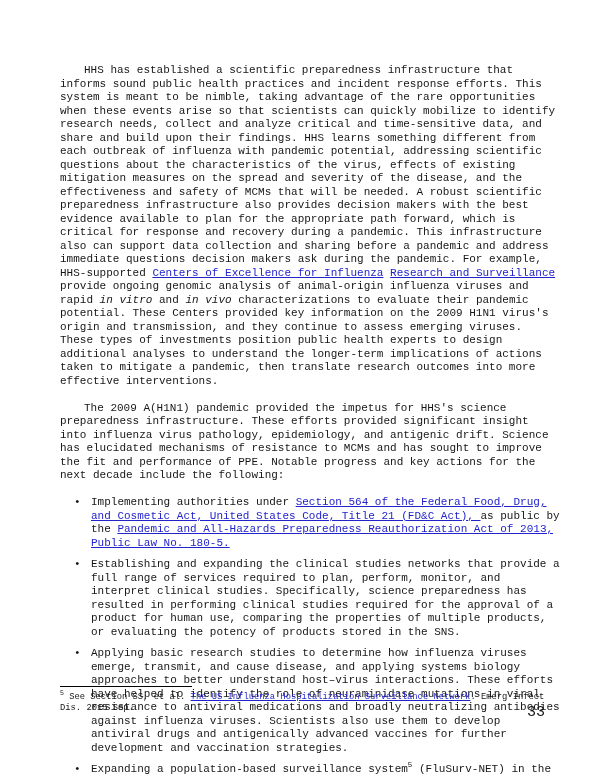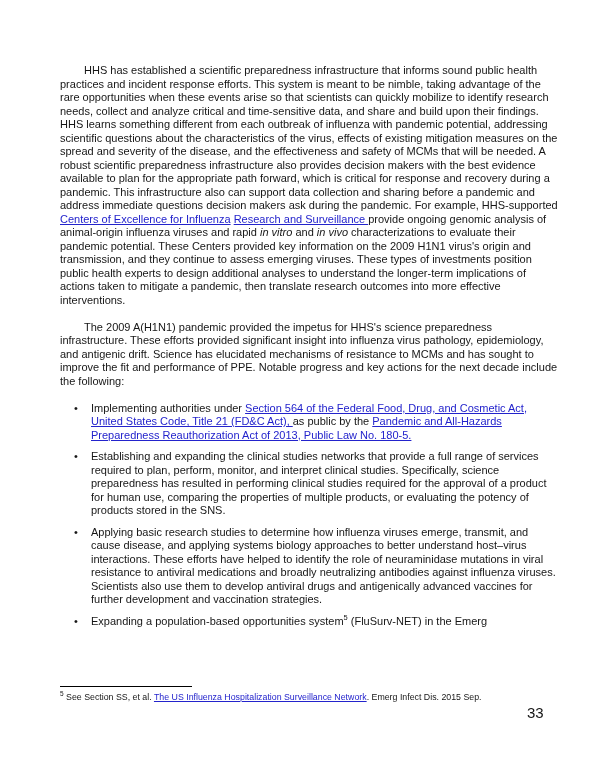--- a/index.html
+++ b/index.html
@@ -6,21 +6,21 @@
     margin: 0;
     padding: 0;
     background: #ffffff;
   }
   .page {
     position: relative;
     width: 600px;
     height: 776px;
     background: var(--page-bg, #ffffff);
     overflow: hidden;
-    font-family: Liberation Sans, sans-serif;
+    font-family: Liberation Mono, monospace;
     color: var(--text-color, #161616);
   }
   .content {
     position: absolute;
     left: 60px;
     top: 64px;
     width: 500px;
     font-size: 11px;
     line-height: 13.5px;
     text-align: left;
@@ -96,21 +96,21 @@
       <li class="bullet-item">
         <span class="bullet-dot">•</span>
         <span><span>Establishing and expanding the clinical studies networks that provide a full range of services required to plan, perform, monitor, and interpret clinical studies. Specifically, science preparedness has resulted in performing clinical studies required for the approval of a product for human use, comparing the properties of multiple products, or evaluating the potency of products stored in the SNS.</span></span>
       </li>
       <li class="bullet-item">
         <span class="bullet-dot">•</span>
         <span><span>Applying basic research studies to determine how influenza viruses emerge, transmit, and cause disease, and applying systems biology approaches to better understand host–virus interactions. These efforts have helped to identify the role of neuraminidase mutations in viral resistance to antiviral medications and broadly neutralizing antibodies against influenza viruses. Scientists also use them to develop antiviral drugs and antigenically advanced vaccines for further development and vaccination strategies.</span></span>
       </li>
       <li class="bullet-item">
         <span class="bullet-dot">•</span>
-        <span><span>Expanding a population-based opportunities system</span><sup>5</sup><span> (FluSurv-NET) in the Emerg</span></span>
+        <span><span>Expanding a population-based surveillance system</span><sup>5</sup><span> (FluSurv-NET) in the Emerg</span></span>
       </li>
     </ul>
   </div>
 
   <div class="footnote-rule"></div>
 
   <div class="footnote"><sup>5</sup><span> See Section SS, et al. </span><a class="doc-link" href="#">The US Influenza Hospitalization Surveillance Network</a><span>. Emerg Infect Dis. 2015 Sep.</span></div>
 
   <div class="page-number">33</div>
 

